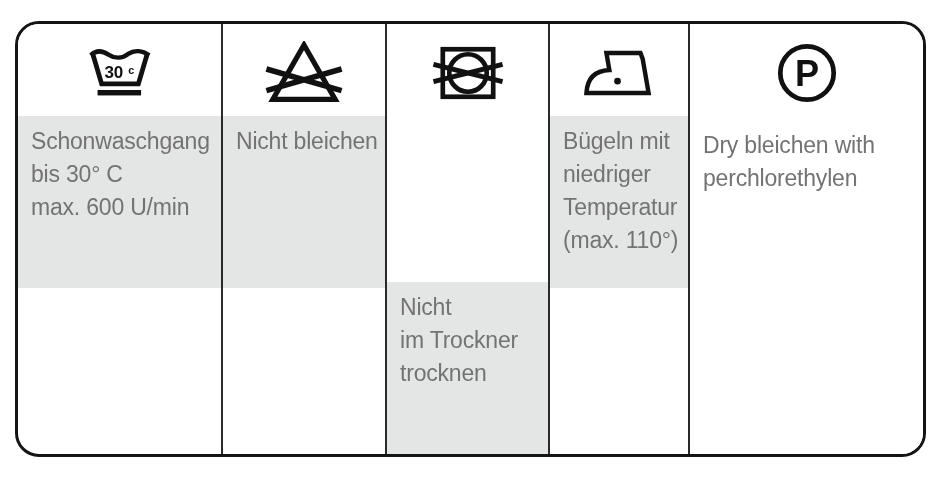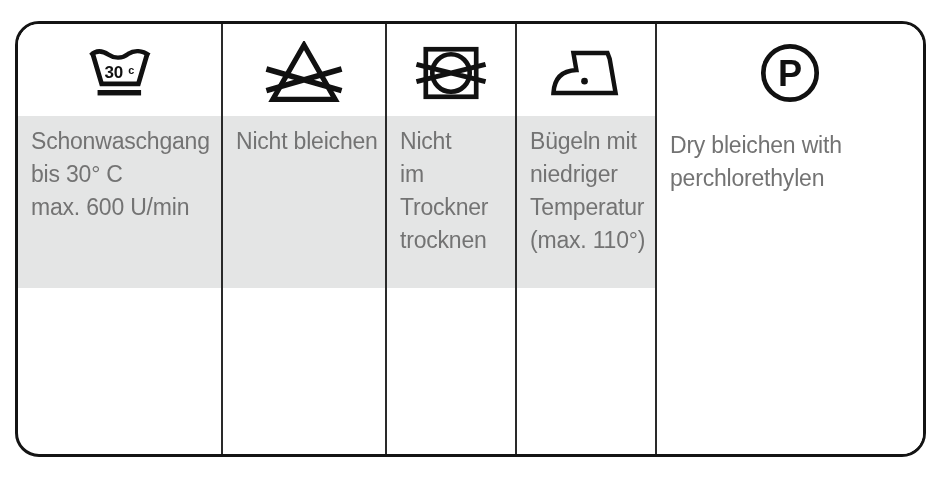--- a/index.html
+++ b/index.html
@@ -25,21 +25,21 @@
   }
   .col {
     box-sizing: border-box;
     display: flex;
     flex-direction: column;
     height: 100%;
   }
   .col + .col { border-left: 2px solid #2a2a2a; }
   .col-1 { width: 203px; }
   .col-2 { width: 164px; }
-  .col-3 { width: 130px; }
+  .col-3 { width: 163px; justify-content: space-between; }
   .col-4 { width: 140px; }
   .col-5 { flex: 1; }
   .cell-symbol {
     height: 92px;
     flex: 0 0 92px;
     display: flex;
     align-items: center;
     justify-content: center;
     background: #ffffff;
     padding-top: 6px;

